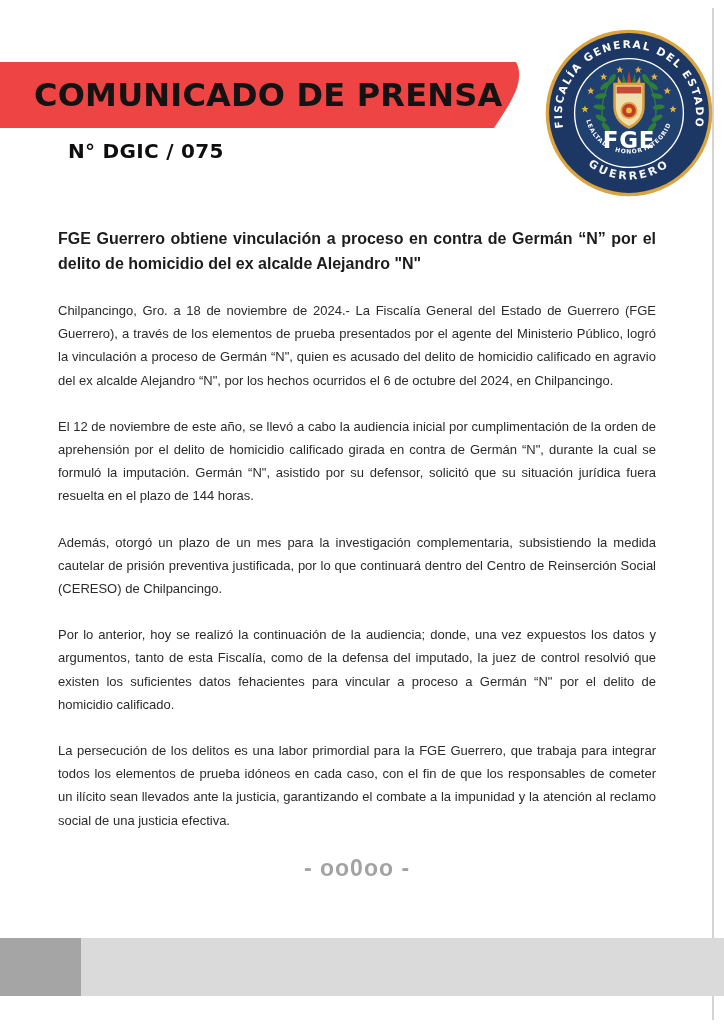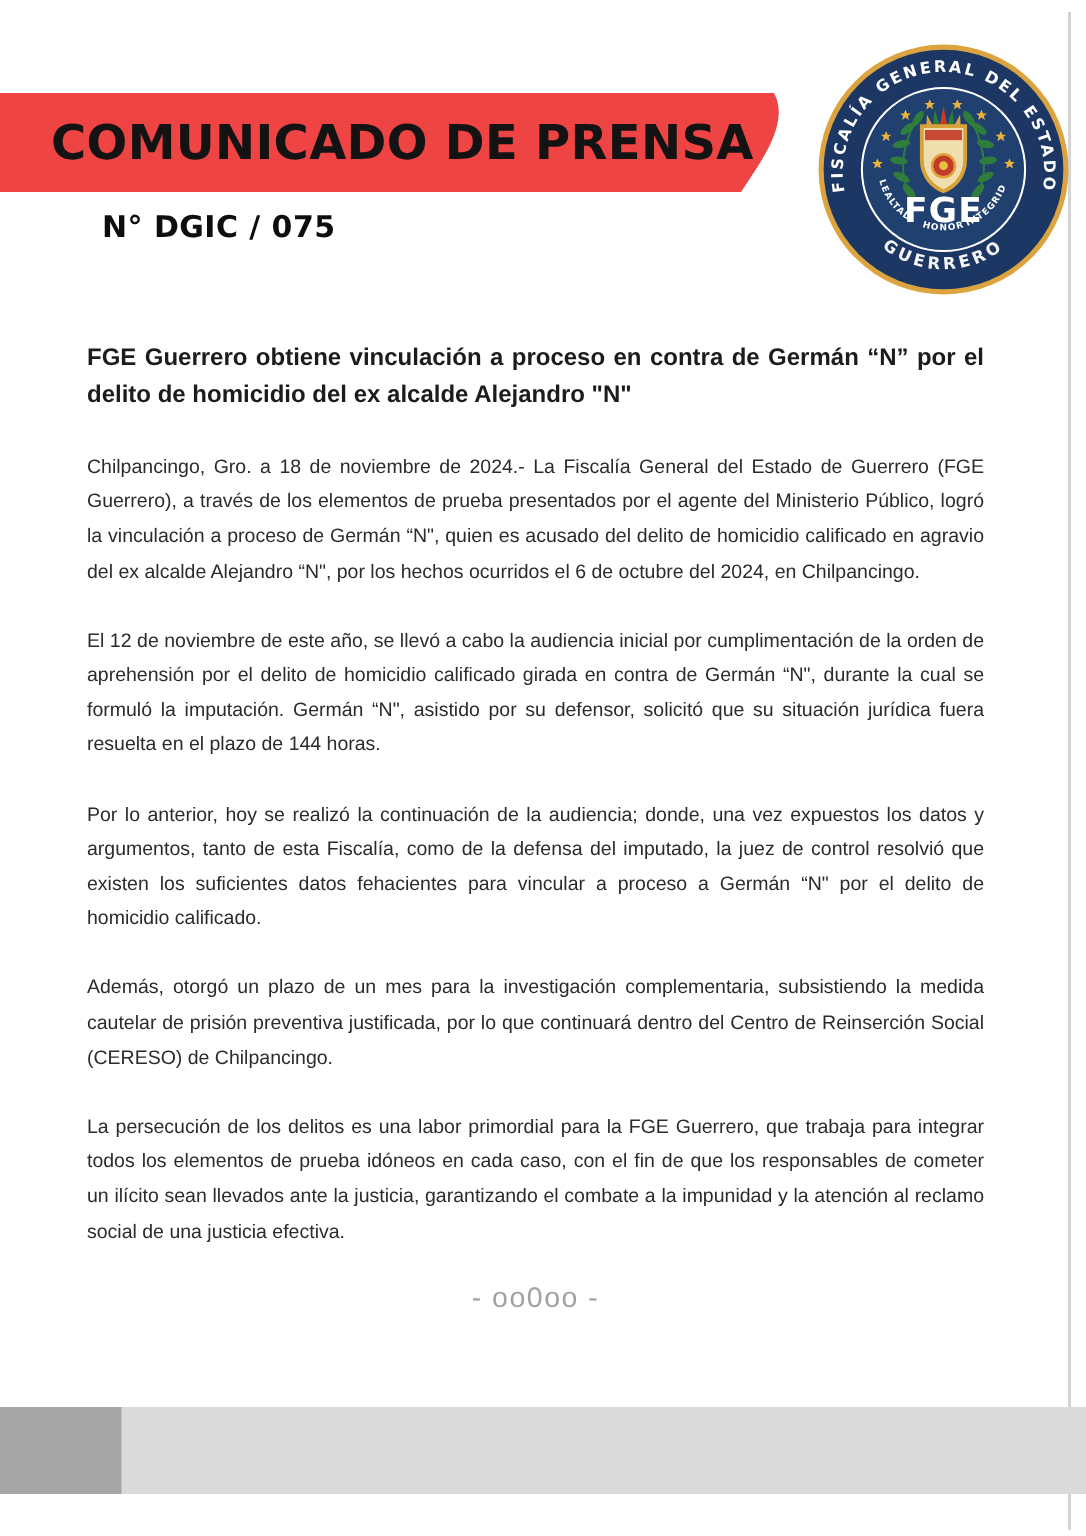--- a/index.html
+++ b/index.html
@@ -25,21 +25,21 @@
   .content{position:absolute;left:58px;top:197px;width:598px;margin-top:29px;}
   .press-title{
     margin:0 0 23px 0;font-size:16px;font-weight:700;line-height:25px;color:#1c1c1c;
     text-align:justify;
   }
   .content p.body-par{
     margin:0 0 23px 0;font-size:13px;line-height:23.2px;color:#2b2b2b;
     text-align:justify;text-justify:inter-word;
   }
   .closing{
-    margin:8px 0 0 0;text-align:center;color:#a2a2a2;font-size:19px;font-weight:400;
+    margin:8px 0 0 0;text-align:center;color:#a2a2a2;font-size:23px;font-weight:700;
     letter-spacing:1px;
   }
   .footer-bar{position:absolute;left:0;top:938px;width:724px;height:58px;background:#dadada;}
   .footer-square{position:absolute;left:0;top:938px;width:81px;height:58px;background:#a5a5a5;}
   svg text{font-family:"DejaVu Sans","Liberation Sans",sans-serif;}
 </style>
 </head>
 <body>
 
 <div class="page">
@@ -125,22 +125,22 @@
           <textPath href="#mottoArc" startOffset="86%">INTEGRIDAD</textPath>
         </text>
       </g>
     </svg>
   </div>
 
   <div class="content">
     <p class="press-title">FGE Guerrero obtiene vinculación a proceso en contra de Germán “N” por el delito de homicidio del ex alcalde Alejandro "N"</p>
     <p class="body-par">Chilpancingo, Gro. a 18 de noviembre de 2024.- La Fiscalía General del Estado de Guerrero (FGE Guerrero), a través de los elementos de prueba presentados por el agente del Ministerio Público, logró la vinculación a proceso de Germán “N", quien es acusado del delito de homicidio calificado en agravio del ex alcalde Alejandro “N", por los hechos ocurridos el 6 de octubre del 2024, en Chilpancingo.</p>
     <p class="body-par">El 12 de noviembre de este año, se llevó a cabo la audiencia inicial por cumplimentación de la orden de aprehensión por el delito de homicidio calificado girada en contra de Germán “N", durante la cual se formuló la imputación. Germán “N", asistido por su defensor, solicitó que su situación jurídica fuera resuelta en el plazo de 144 horas.</p>
+    <p class="body-par">Además, otorgó un plazo de un mes para la investigación complementaria, subsistiendo la medida cautelar de prisión preventiva justificada, por lo que continuará dentro del Centro de Reinserción Social (CERESO) de Chilpancingo.</p>
     <p class="body-par">Por lo anterior, hoy se realizó la continuación de la audiencia; donde, una vez expuestos los datos y argumentos, tanto de esta Fiscalía, como de la defensa del imputado, la juez de control resolvió que existen los suficientes datos fehacientes para vincular a proceso a Germán “N" por el delito de homicidio calificado.</p>
-    <p class="body-par">Además, otorgó un plazo de un mes para la investigación complementaria, subsistiendo la medida cautelar de prisión preventiva justificada, por lo que continuará dentro del Centro de Reinserción Social (CERESO) de Chilpancingo.</p>
     <p class="body-par">La persecución de los delitos es una labor primordial para la FGE Guerrero, que trabaja para integrar todos los elementos de prueba idóneos en cada caso, con el fin de que los responsables de cometer un ilícito sean llevados ante la justicia, garantizando el combate a la impunidad y la atención al reclamo social de una justicia efectiva.</p>
     <p class="closing">- oo0oo -</p>
   </div>
 
   <div class="footer-bar"></div>
   <div class="footer-square"></div>
 
 </div>
 
 </body></html>

